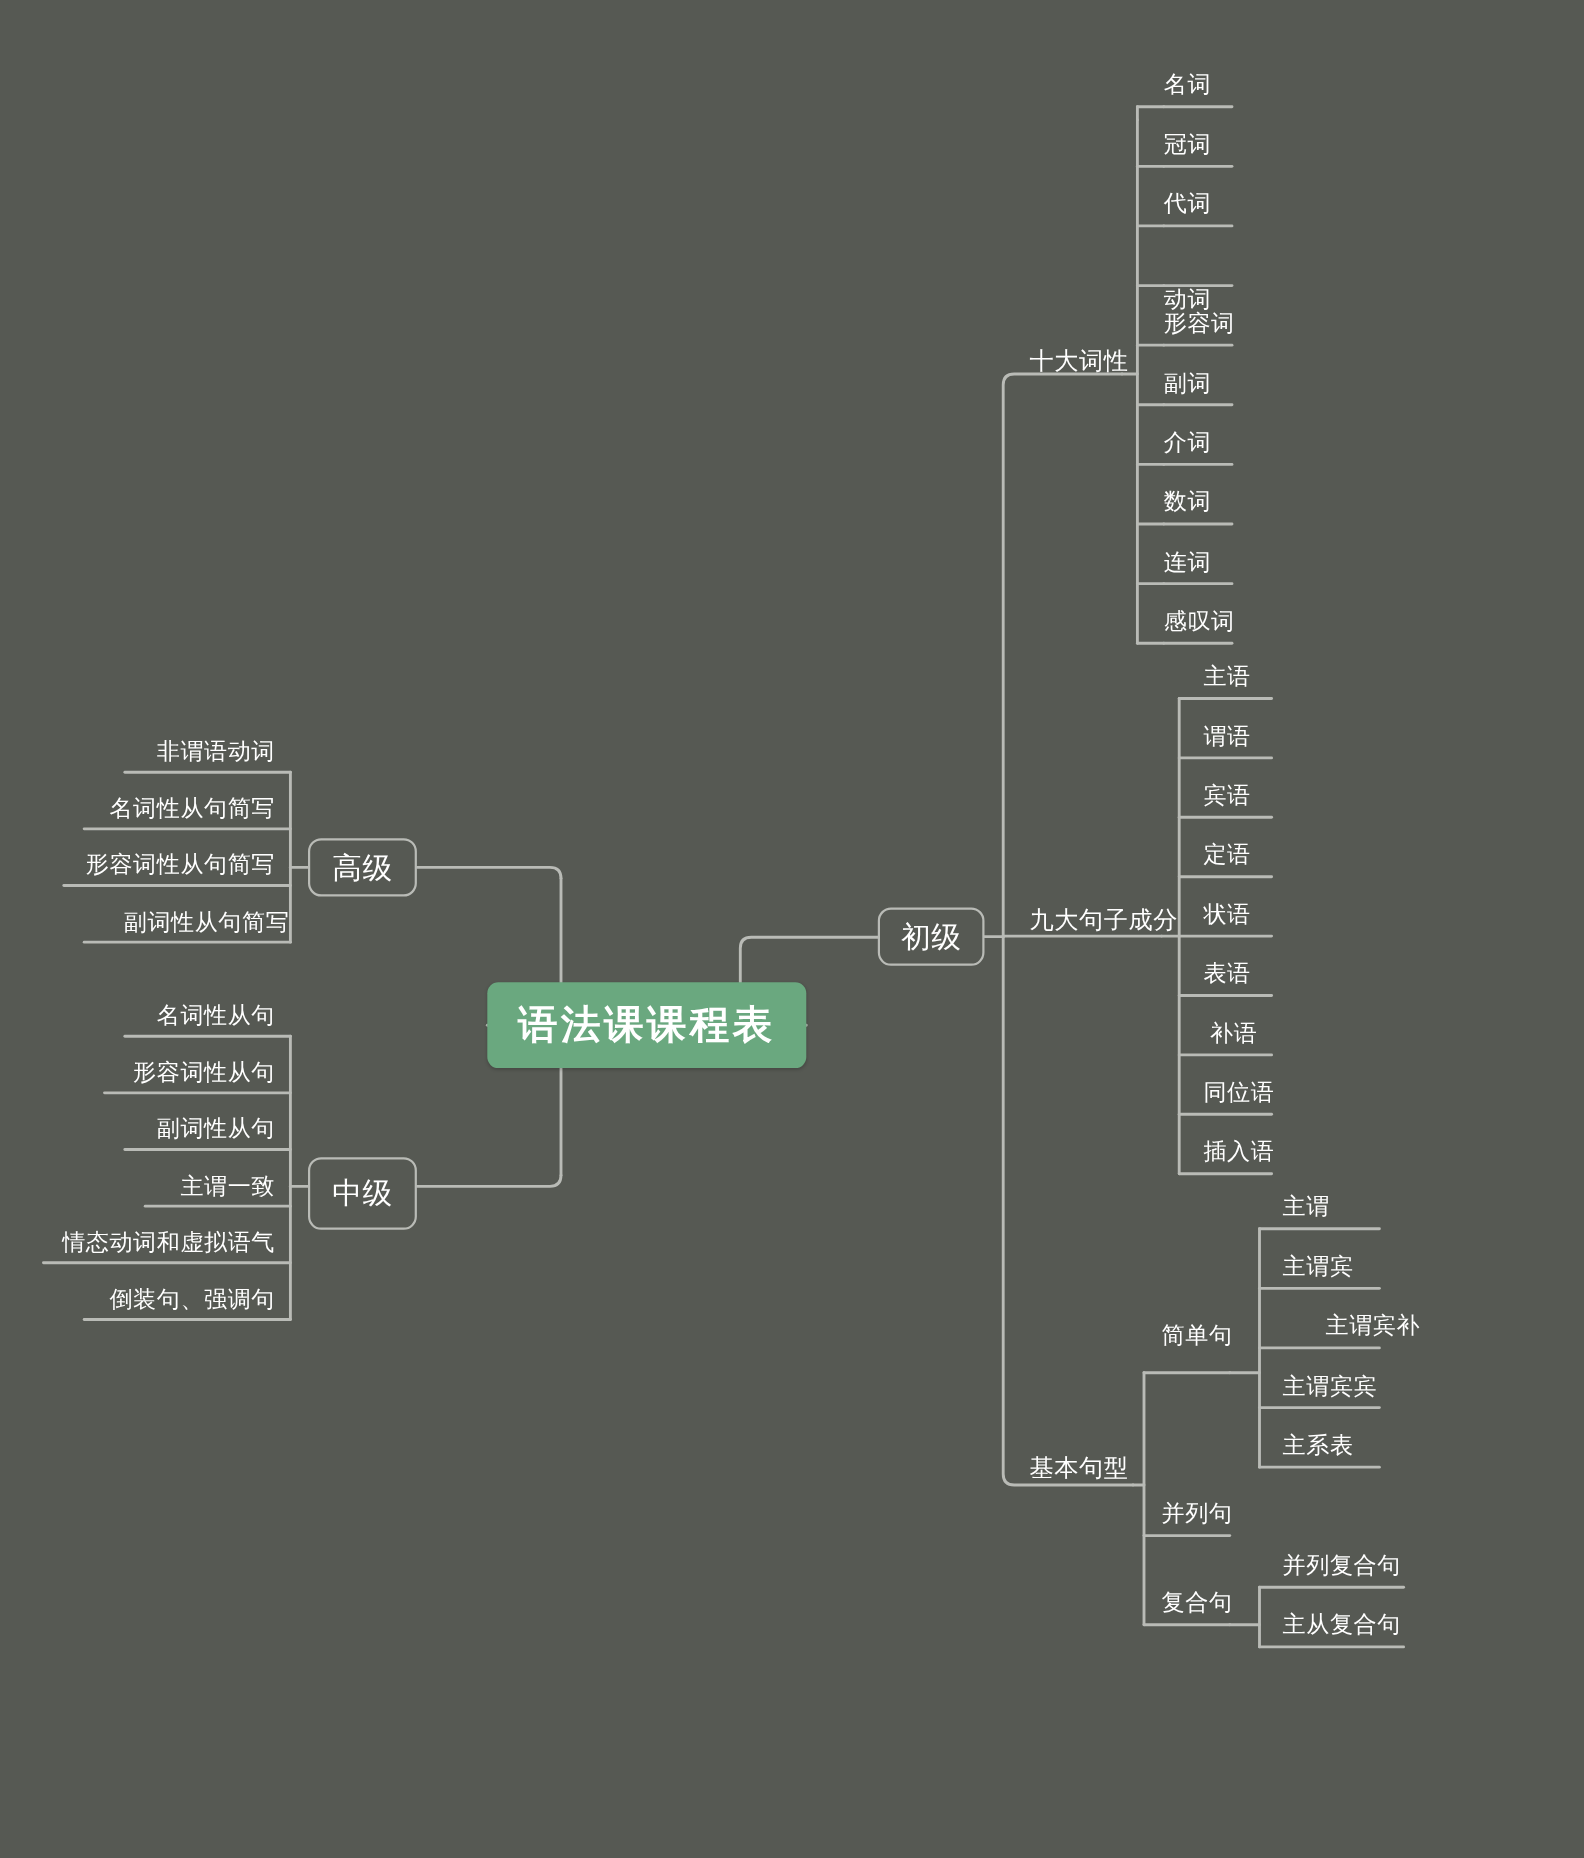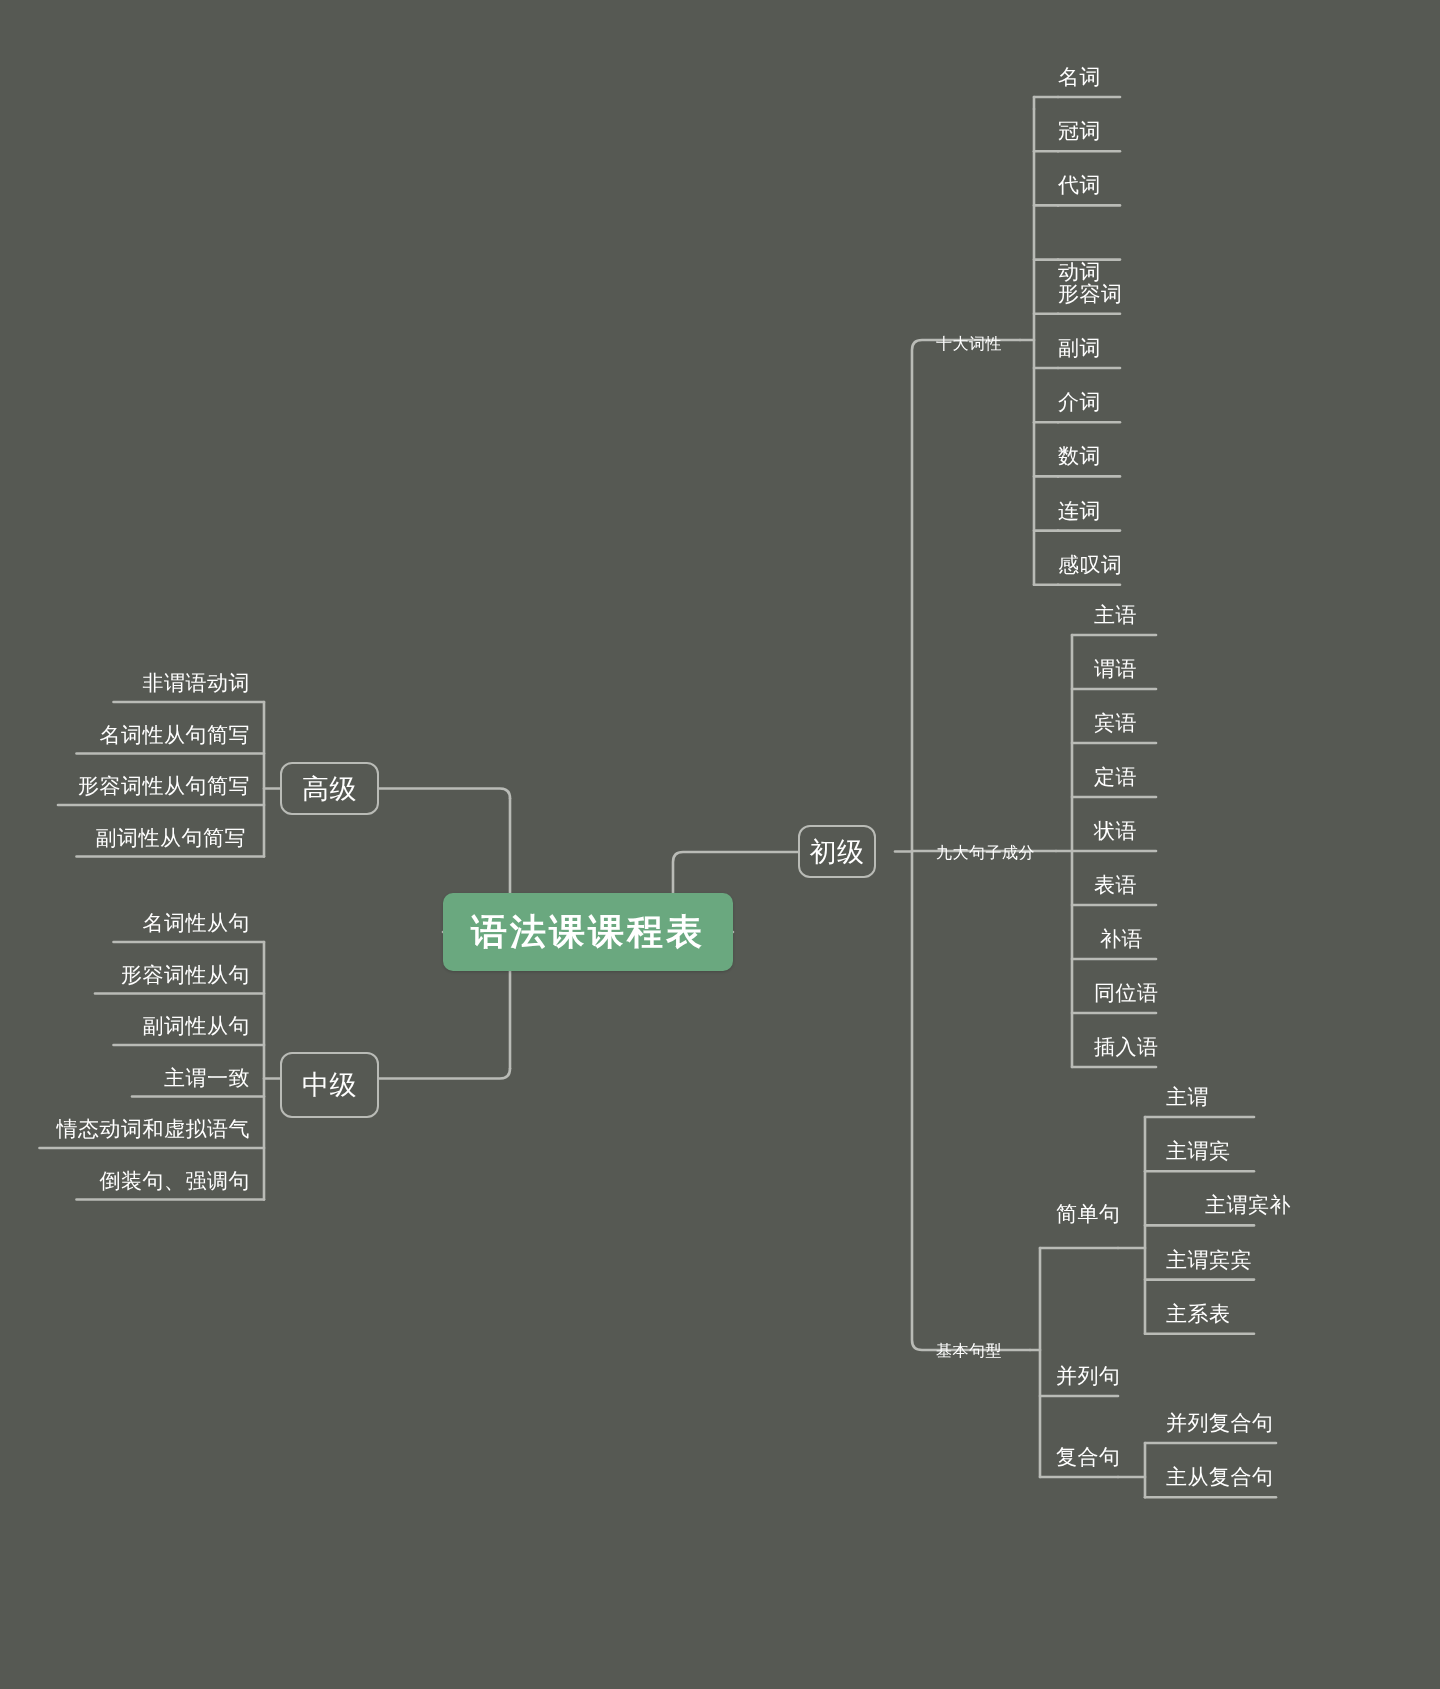--- a/index.html
+++ b/index.html
@@ -58,21 +58,21 @@
     border: 2.6px solid #b9bbb6;
     border-radius: 12px;
     font-size: 27px;
     background: transparent;
   }
   
   .plain {
     font-size: 21px;
     color: #ffffff;
   }
-  .plain.big { font-size: 16px; margin-top: 21px; }
+  .plain.big { font-size: 22px; }
 </style>
 </head>
 <body>
 
 <div id="canvas">
   <svg class="links" viewBox="0 0 1440 1689">
     <g id="edges">
         <path d="M 733 932 H 683 Q 673 932 673 922 V 862 Q 673 852 683 852 H 798"></path>
         <path d="M 895 851.5 H 912"></path>
         <path d="M 912 851.5 V 350 Q 912 340 922 340 H 1020"></path>
@@ -144,21 +144,21 @@
         <path d="M 264 1045 H 113.5"></path>
         <path d="M 264 1096.5 H 132"></path>
         <path d="M 264 1148 H 39.5"></path>
         <path d="M 264 1199.5 H 76.5"></path>
         <path d="M 264 942 V 1199.5"></path>
         <path d="M 264 1078.5 H 280"></path>
       </g>
   </svg>
   <div id="nodes">
       <div class="node root" style="left: 443px; top: 893px; width: 290px; height: 78px;">语法课课程表</div>
-      <div class="node boxed" style="left: 798px; top: 825px; width: 78px; height: 53px;">初级</div>
+      <div class="node boxed" style="left: 798px; top: 825px; width: 97px; height: 53px;">初级</div>
       <div class="node plain big" style="left: 936px; top: 313px;">十大词性</div>
       <div class="node plain" style="left: 1058px; top: 63px;">名词</div>
       <div class="node plain" style="left: 1058px; top: 117.2px;">冠词</div>
       <div class="node plain" style="left: 1058px; top: 171.4px;">代词</div>
       <div class="node plain" style="left: 1058px; top: 225.6px; margin-top: 32px;">动词</div>
       <div class="node plain" style="left: 1058px; top: 279.8px;">形容词</div>
       <div class="node plain" style="left: 1058px; top: 334px;">副词</div>
       <div class="node plain" style="left: 1058px; top: 388.2px;">介词</div>
       <div class="node plain" style="left: 1058px; top: 442.4px;">数词</div>
       <div class="node plain" style="left: 1058px; top: 496.6px;">连词</div>
@@ -182,21 +182,21 @@
       <div class="node plain" style="left: 1205px; top: 1191.4px;">主谓宾补</div>
       <div class="node plain" style="left: 1166px; top: 1245.6px;">主谓宾宾</div>
       <div class="node plain" style="left: 1166px; top: 1299.8px;">主系表</div>
       <div class="node plain" style="left: 1166px; top: 1409px;">并列复合句</div>
       <div class="node plain" style="left: 1166px; top: 1463.2px;">主从复合句</div>
       <div class="node boxed" style="left: 280px; top: 762px; width: 99px; height: 53px;">高级</div>
       <div class="node boxed" style="left: 280px; top: 1052px; width: 99px; height: 66px;">中级</div>
       <div class="node plain" style="left: auto; top: 669px; right: 1176px; padding-right: 14px; justify-content: flex-end;">非谓语动词</div>
       <div class="node plain" style="left: auto; top: 720.5px; right: 1176px; padding-right: 14px; justify-content: flex-end;">名词性从句简写</div>
       <div class="node plain" style="left: auto; top: 772px; right: 1176px; padding-right: 14px; justify-content: flex-end;">形容词性从句简写</div>
-      <div class="node plain" style="left: auto; top: 823.5px; right: 1176px; padding-right: 18px; justify-content: flex-end;">副词性从句简写</div>
+      <div class="node plain" style="left: auto; top: 823.5px; right: 1176px; padding-right: 1px; justify-content: flex-end;">副词性从句简写</div>
       <div class="node plain" style="left: auto; top: 909px; right: 1176px; padding-right: 14px; justify-content: flex-end;">名词性从句</div>
       <div class="node plain" style="left: auto; top: 960.5px; right: 1176px; padding-right: 14px; justify-content: flex-end;">形容词性从句</div>
       <div class="node plain" style="left: auto; top: 1012px; right: 1176px; padding-right: 14px; justify-content: flex-end;">副词性从句</div>
       <div class="node plain" style="left: auto; top: 1063.5px; right: 1176px; padding-right: 14px; justify-content: flex-end;">主谓一致</div>
       <div class="node plain" style="left: auto; top: 1115px; right: 1176px; padding-right: 14px; justify-content: flex-end;">情态动词和虚拟语气</div>
       <div class="node plain" style="left: auto; top: 1166.5px; right: 1176px; padding-right: 14px; justify-content: flex-end;">倒装句、强调句</div>
     </div>
 </div>
 
 </body></html>

